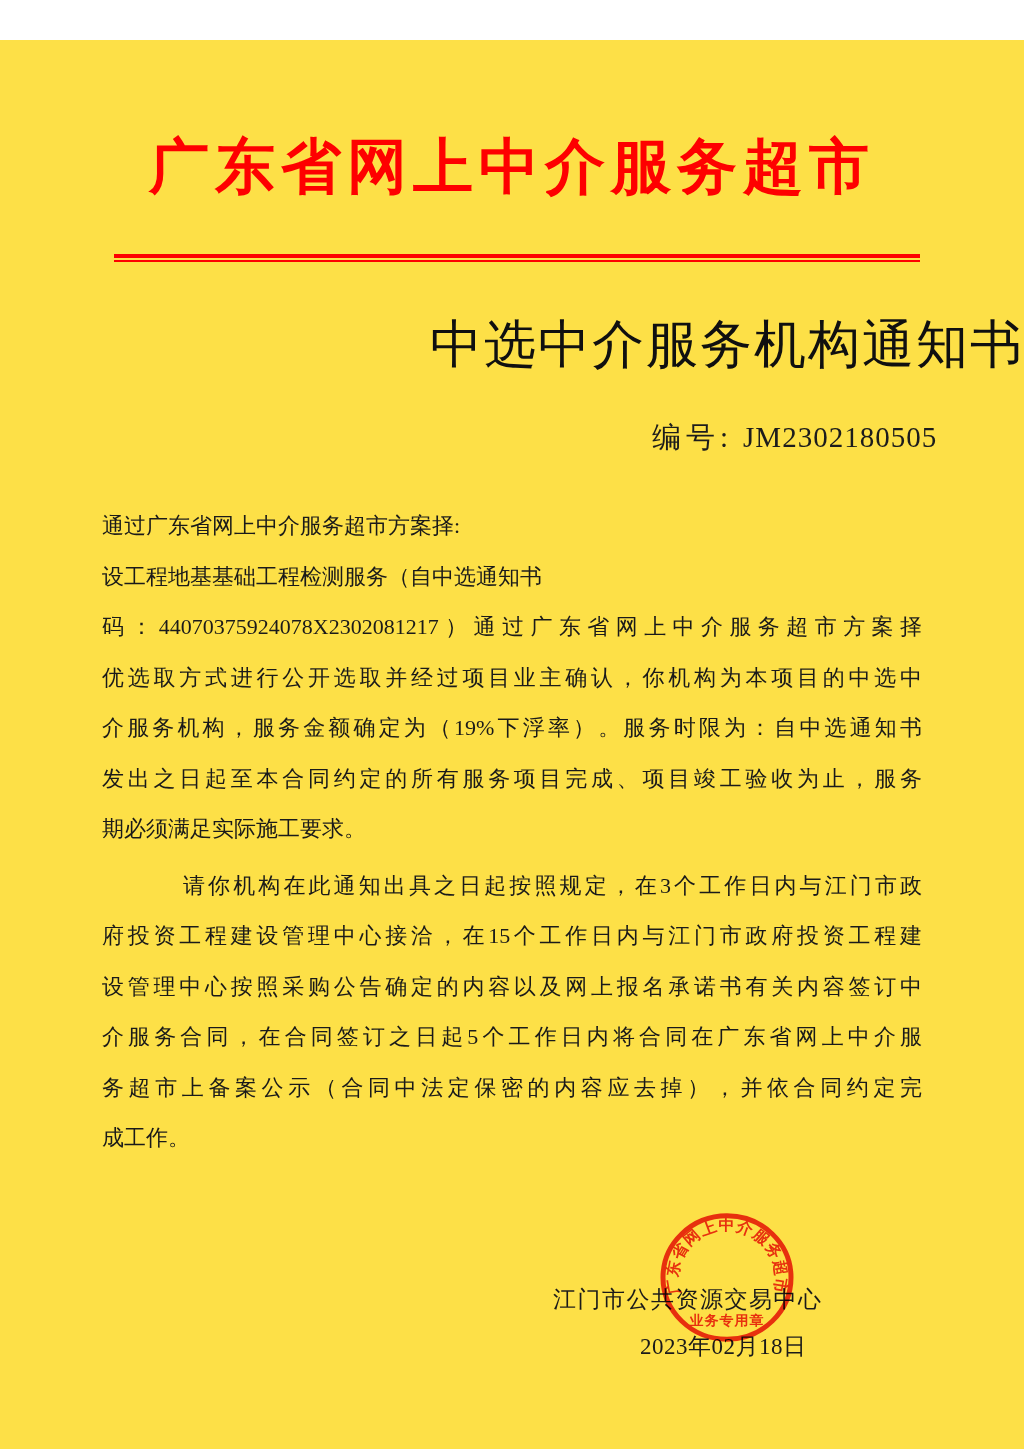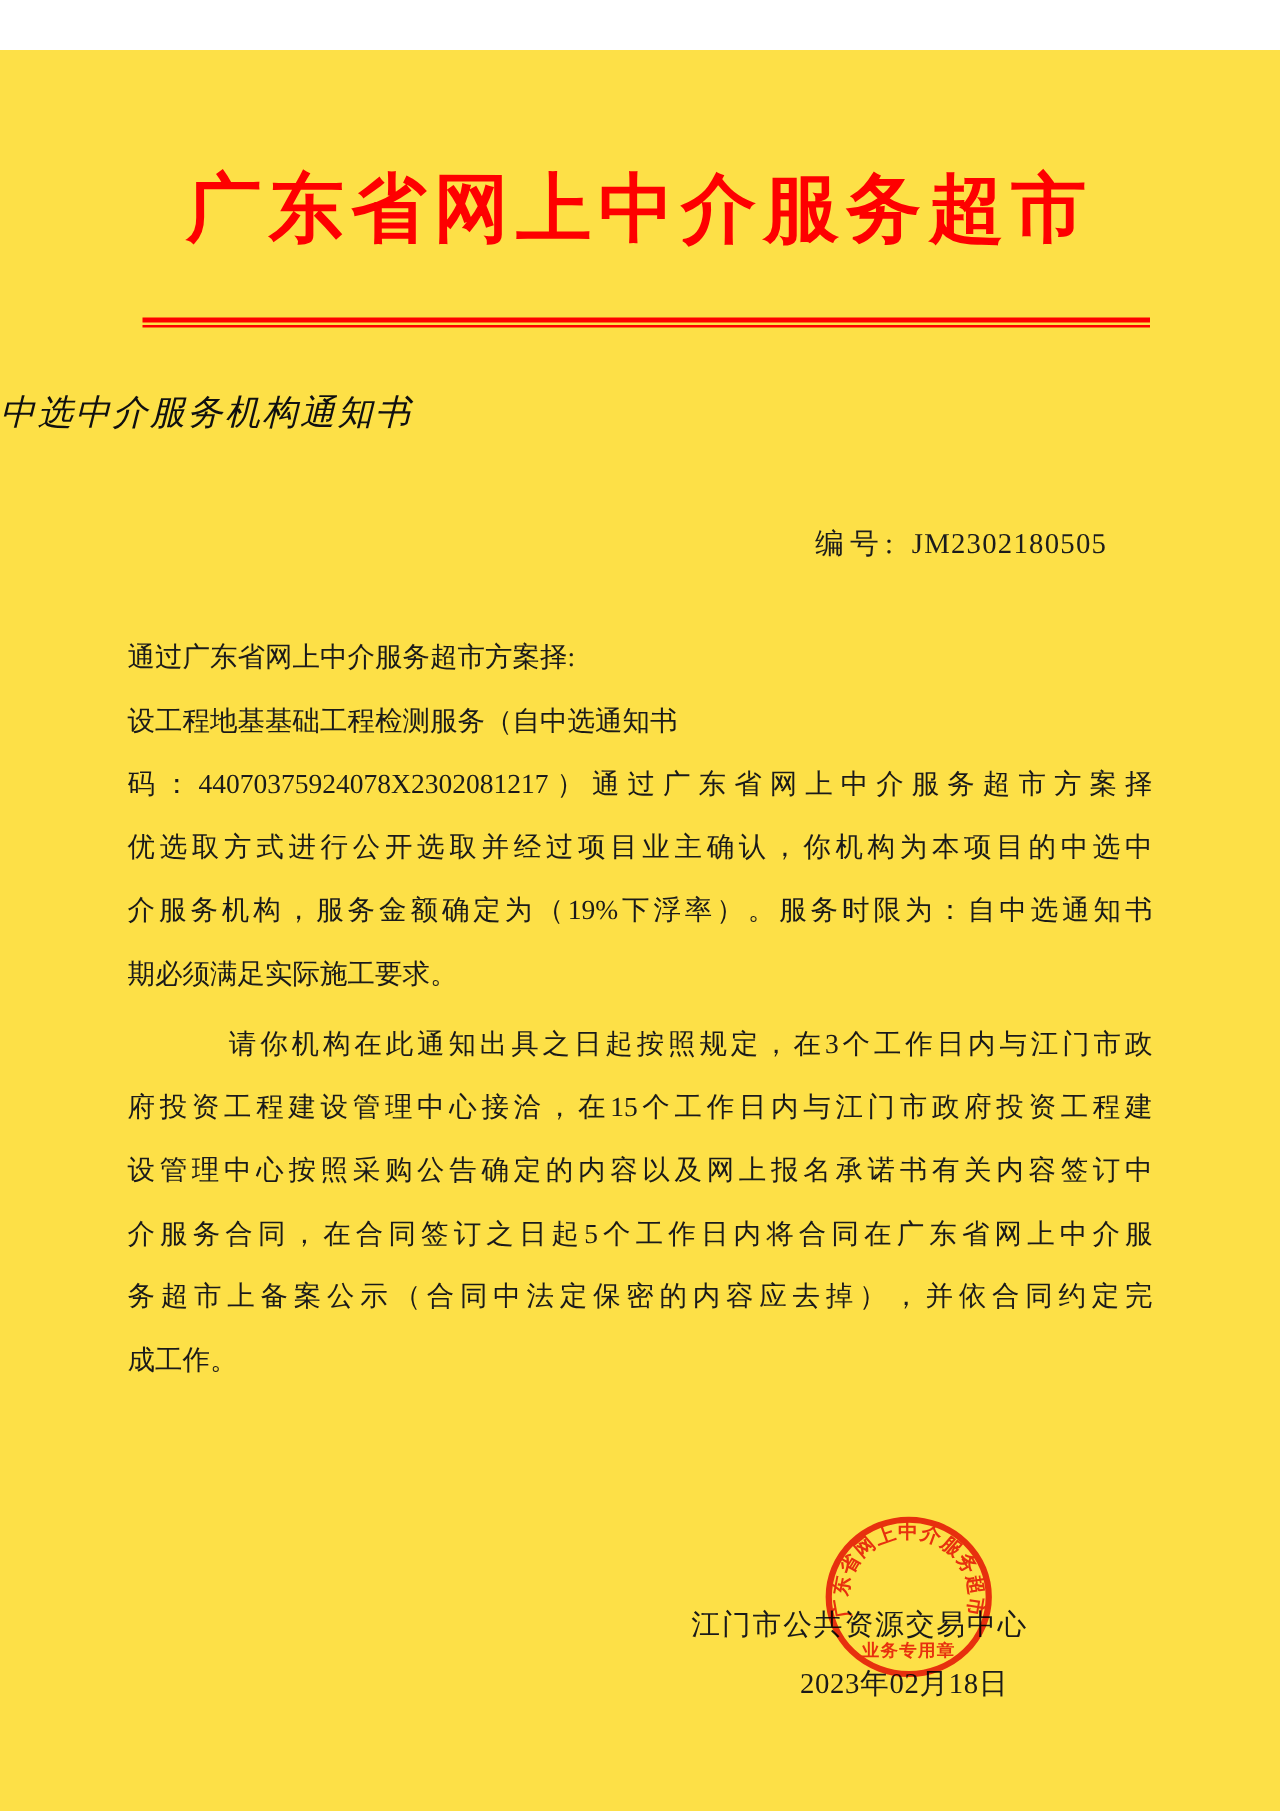--- a/index.html
+++ b/index.html
@@ -18,27 +18,27 @@
     font-size:60px;font-weight:bold;letter-spacing:6px;
     color:#fe0000;line-height:1.05;white-space:nowrap;
   }
   .red-rule{
     position:absolute;top:214px;left:114px;width:806px;height:2px;
     border-top:4px solid #fe0000;
     border-bottom:2px solid #fe0000;
   }
   .doc-title{
     position:absolute;top:276px;left:0;width:100%;
-    text-align:left;
-    font-size:28px;font-weight:500;letter-spacing:2px;
-    color:#101010;line-height:1.1;white-space:nowrap;font-style:italic;
+    text-align:right;
+    font-size:52px;font-weight:500;letter-spacing:2px;
+    color:#101010;line-height:1.1;white-space:nowrap;
   }
   .ref-line{
     position:absolute;top:382px;left:652px;
-    font-size:23px;color:#1c1c1c;line-height:1.1;white-space:nowrap;
+    font-size:29px;color:#1c1c1c;line-height:1.1;white-space:nowrap;
   }
   .ref-label{letter-spacing:5px;margin-right:10px;}
   .ref-num{letter-spacing:1px;}
   .body-block{
     position:absolute;top:461px;left:102px;width:820px;
   }
   .bline{
     height:50.5px;line-height:50.5px;
     font-size:22px;color:#1a1a1a;
     white-space:nowrap;
@@ -82,20 +82,21 @@
   <div class="ref-line">
     <span class="ref-label">编号:</span><span class="ref-num">JM2302180505</span>
   </div>
 
   <div class="body-block">
     <div class="bline">通过广东省网上中介服务超市方案择:</div>
     <div class="bline">设工程地基基础工程检测服务（自中选通知书</div>
     <div class="bline j">码：44070375924078X2302081217）通过广东省网上中介服务超市方案择</div>
     <div class="bline j">优选取方式进行公开选取并经过项目业主确认，你机构为本项目的中选中</div>
     <div class="bline j">介服务机构，服务金额确定为（19%下浮率）。服务时限为：自中选通知书</div>
+    <div class="bline j">发出之日起至本合同约定的所有服务项目完成、项目竣工验收为止，服务</div>
     <div class="bline">期必须满足实际施工要求。</div>
     <div class="bline j ind-b gap">请你机构在此通知出具之日起按照规定，在3个工作日内与江门市政</div>
     <div class="bline j">府投资工程建设管理中心接洽，在15个工作日内与江门市政府投资工程建</div>
     <div class="bline j">设管理中心按照采购公告确定的内容以及网上报名承诺书有关内容签订中</div>
     <div class="bline j">介服务合同，在合同签订之日起5个工作日内将合同在广东省网上中介服</div>
     <div class="bline j">务超市上备案公示（合同中法定保密的内容应去掉），并依合同约定完</div>
     <div class="bline">成工作。</div>
   </div>
 
   <div class="sig-org">江门市公共资源交易中心</div>

